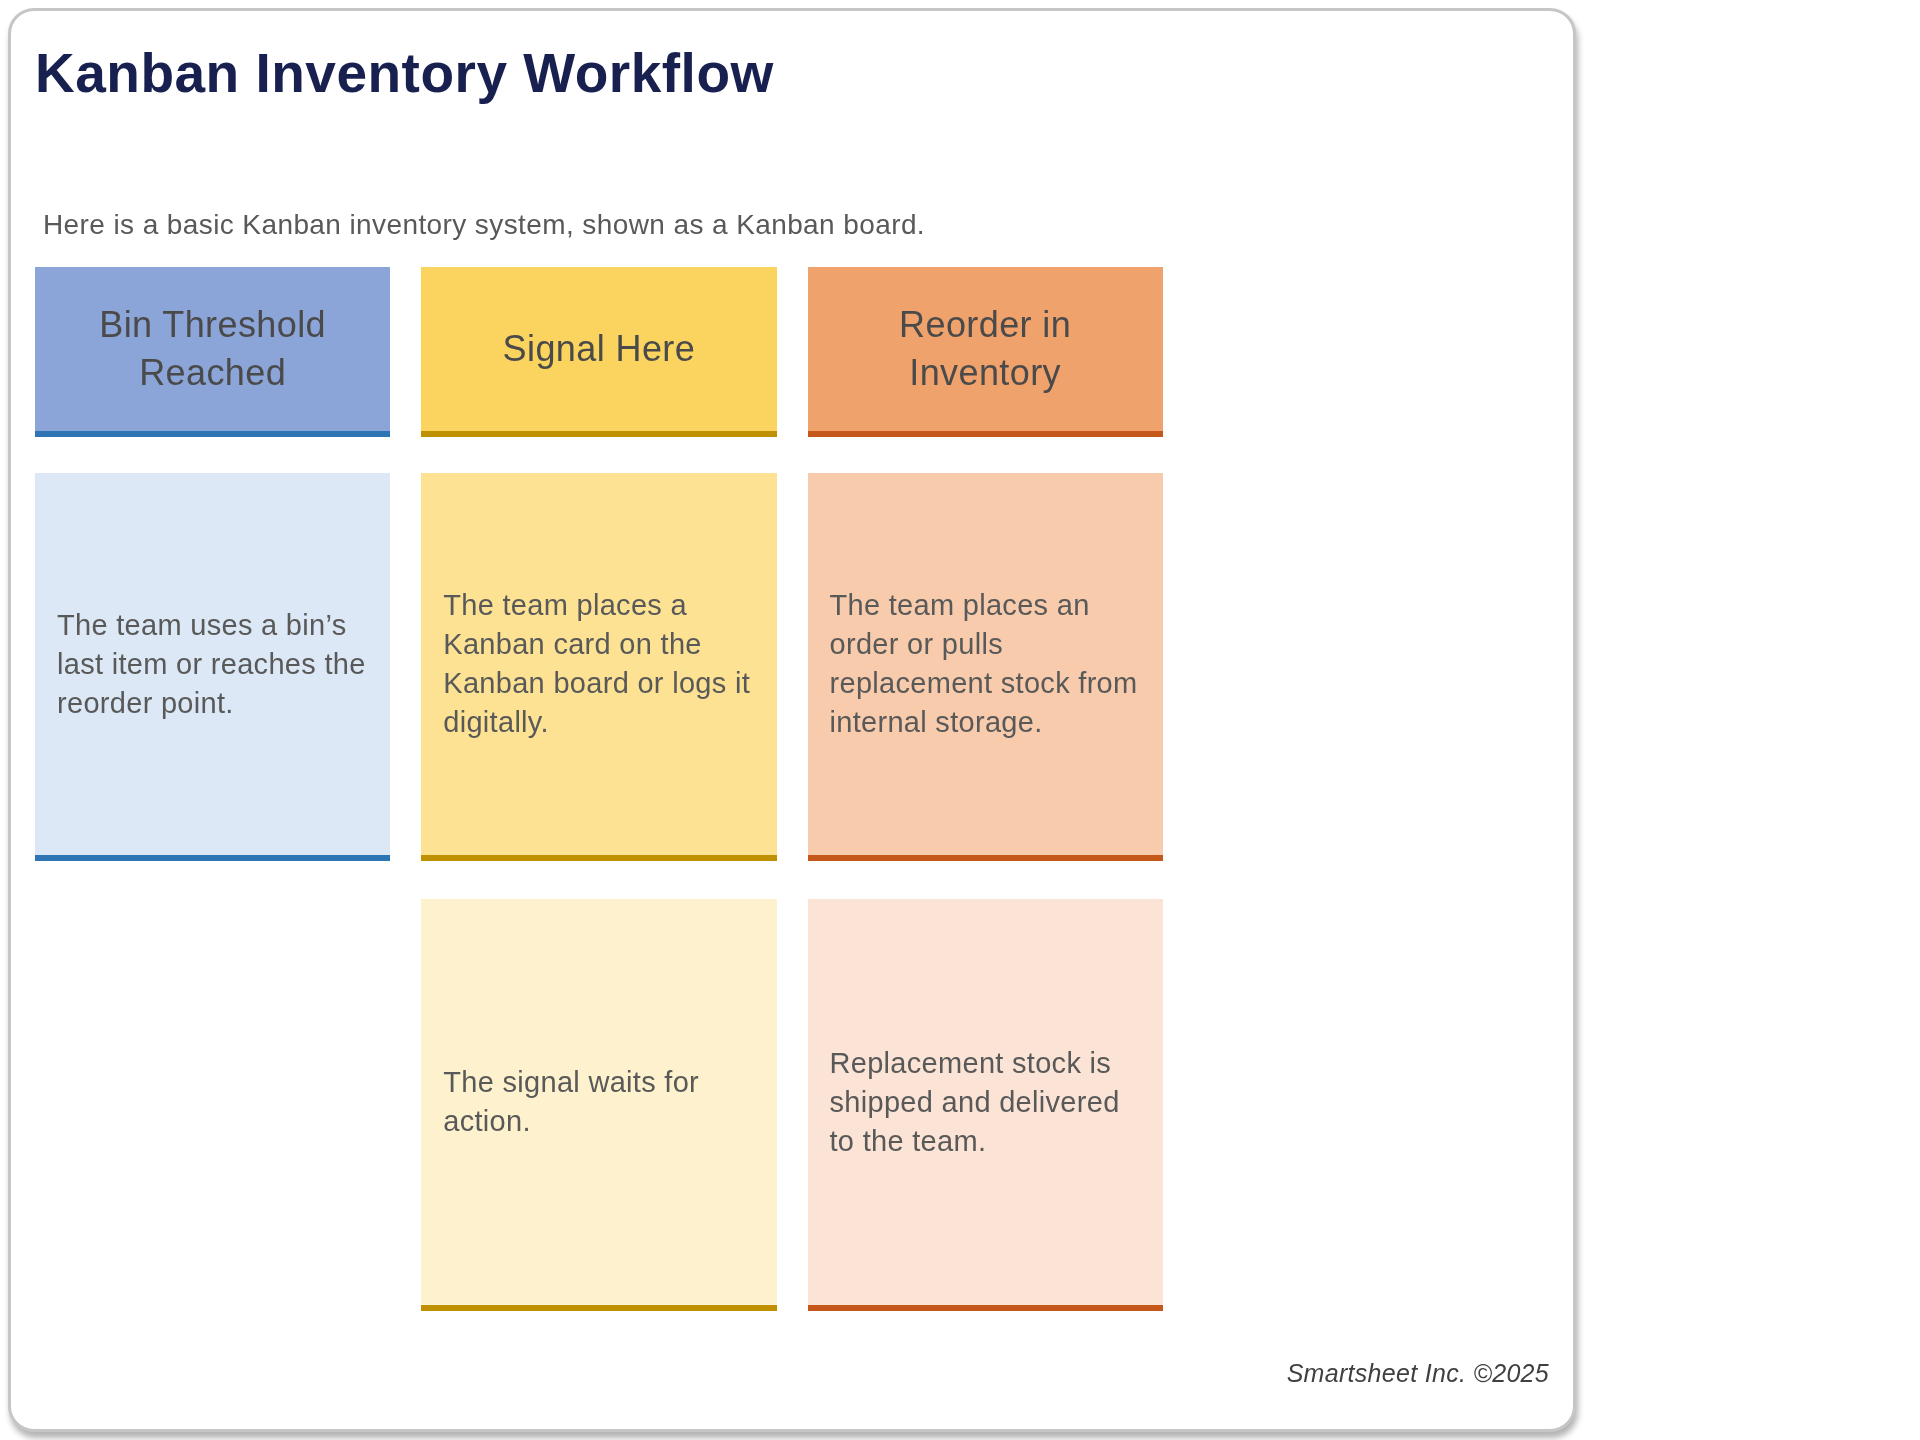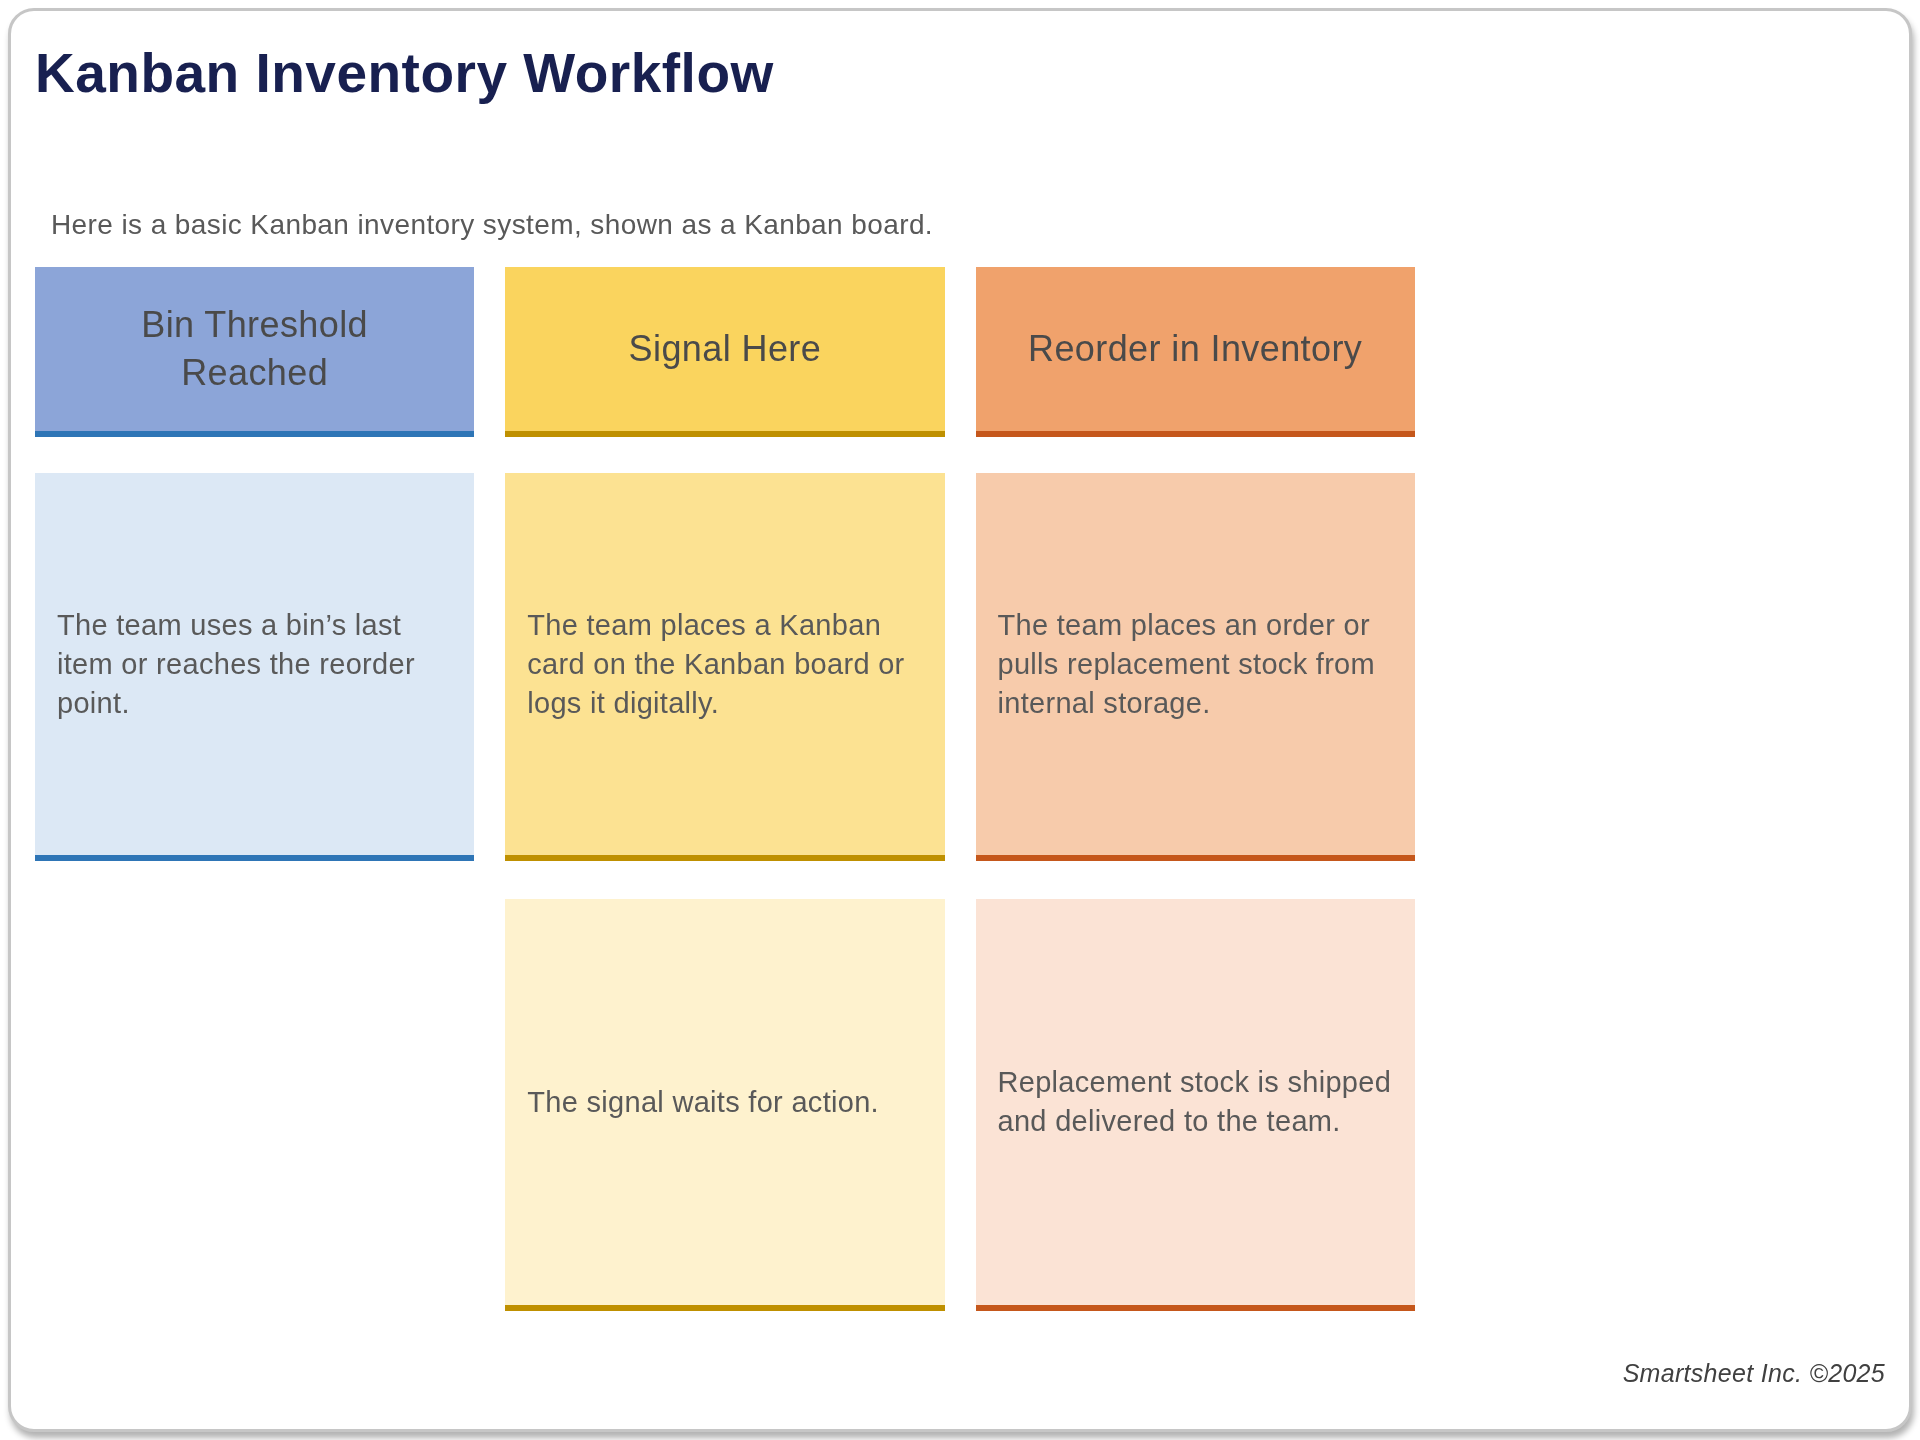--- a/index.html
+++ b/index.html
@@ -6,39 +6,39 @@
     margin: 0;
     padding: 0;
     background: #ffffff;
     width: 1920px;
     height: 1440px;
     font-family: "Liberation Sans", sans-serif;
   }
   .frame {
     box-sizing: border-box;
     margin: 8px;
-    width: 1904px;
+    width: 1568px;
     height: 1424px;
     background: #ffffff;
     border: 3px solid var(--frame-border, #c6c6c6);
     border-radius: 26px;
     box-shadow: 2px 6px 6px rgba(0,0,0,0.30);
     padding: 0 24px;
     overflow: hidden;
   }
   .title {
     margin: 30px 0 0 0;
     font-size: 55px;
     line-height: 64px;
     font-weight: 700;
     color: var(--title-color, #182050);
     letter-spacing: 0.5px;
   }
   .subtitle {
-    margin: 102px 0 0 16px;
+    margin: 102px 0 0 8px;
     font-size: 28px;
     line-height: 36px;
     color: var(--body-text, #595959);
     letter-spacing: 0.4px;
   }
   .board {
     margin-top: 24px;
     display: grid;
     grid-template-columns: repeat(4, 1fr);
     column-gap: 31px;

